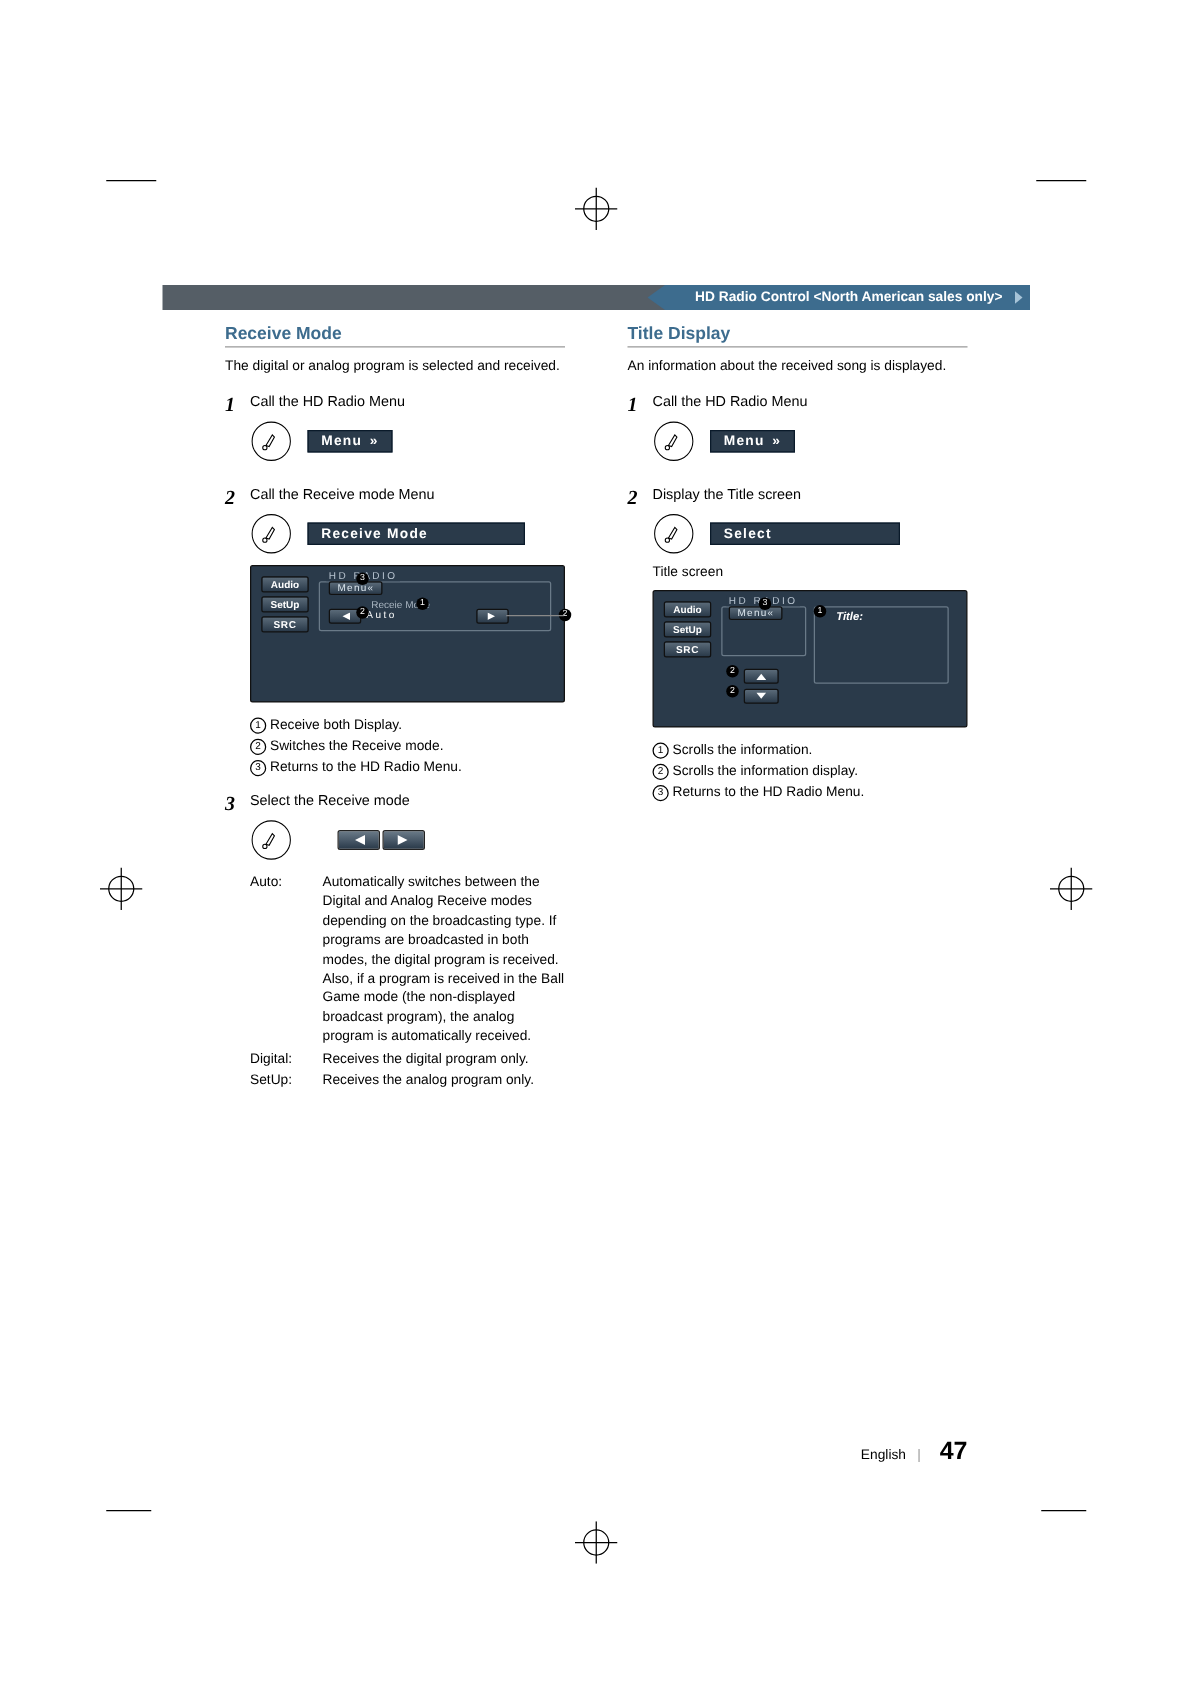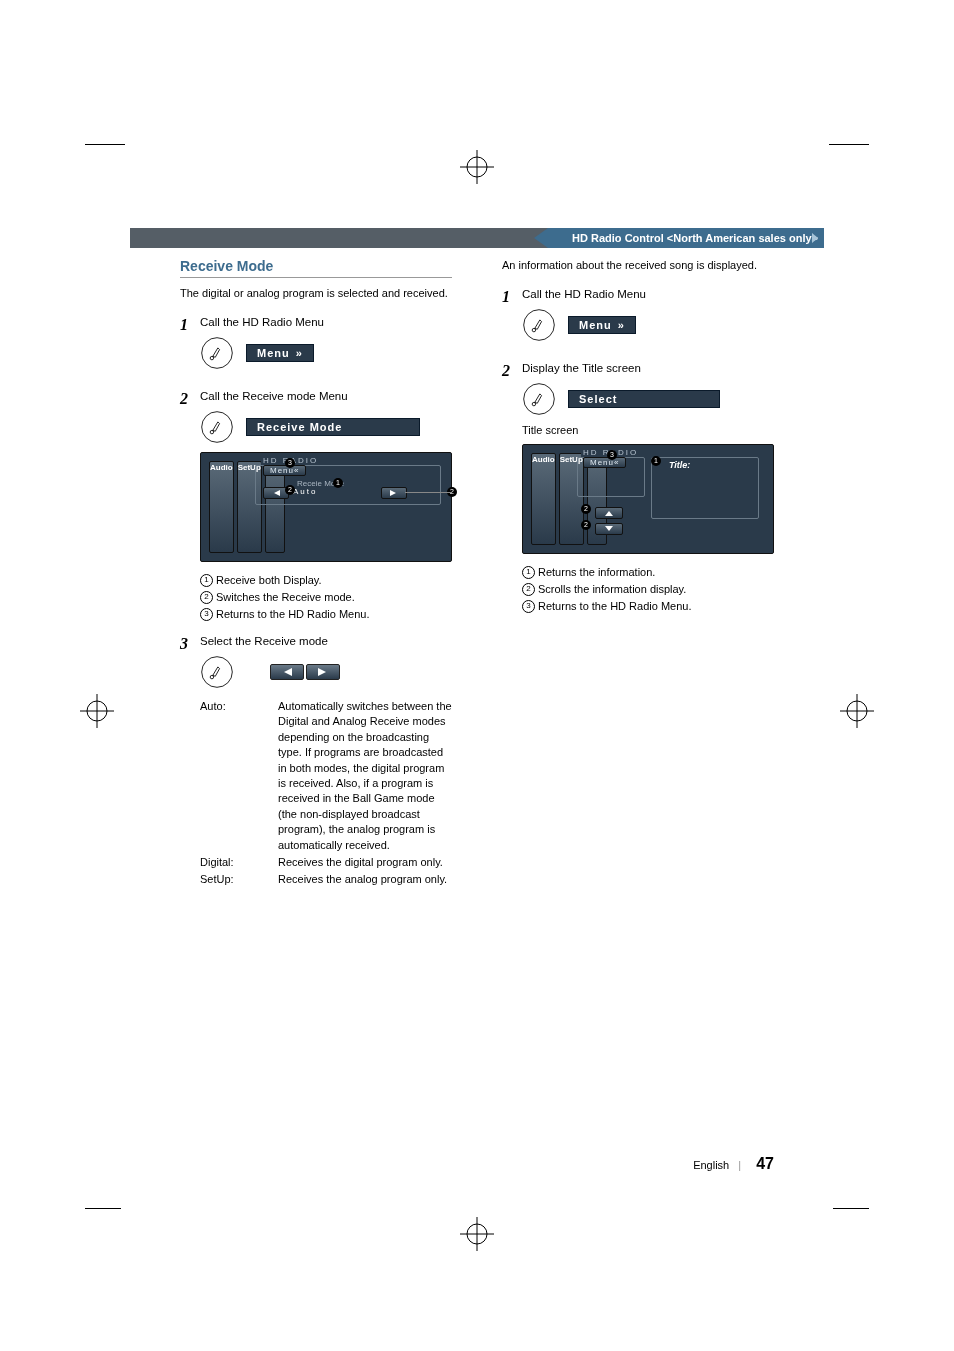--- a/index.html
+++ b/index.html
@@ -78,21 +78,21 @@
   }
   .banner-tab {
     position: absolute;
     right: 0;
     top: 0;
     height: 20px;
     background: #3d6c8e;
     color: #fff;
     font-size: 11px;
     font-weight: bold;
-    padding: 0 6px 0 24px;
+    padding: 0 22px 0 24px;
     display: flex;
     align-items: center;
   }
   .banner-tab::before {
     content: "";
     position: absolute;
     left: -14px;
     top: 0;
     border-top: 10px solid transparent;
     border-bottom: 10px solid transparent;
@@ -196,20 +196,21 @@
     margin-bottom: 10px;
     font-size: 9px;
     color: #dde7ef;
     position: relative;
     min-height: 92px;
     display: flex;
     gap: 8px;
   }
   .screen-left {
     display: flex;
+    flex-direction: column;
     gap: 3px;
     width: 38px;
     flex-shrink: 0;
   }
   .side-btn {
     background: linear-gradient(#5a6a78, #2a3a4a);
     color: #fff;
     font-size: 8px;
     font-weight: bold;
     text-align: center;
@@ -314,21 +315,20 @@
     margin-top: 2px;
     flex-shrink: 0;
   }
   .mode-table {
     font-size: 11px;
     line-height: 1.4;
   }
   .mode-table .row {
     display: flex;
     margin-bottom: 2px;
-    gap: 20px;
   }
   .mode-table .key {
     width: 58px;
     flex-shrink: 0;
   }
   .title-caption {
     font-size: 11px;
     margin-top: 6px;
     margin-bottom: 4px;
   }
@@ -370,21 +370,21 @@
     align-items: center;
     justify-content: center;
   }
   .footer {
     position: absolute;
     right: 180px;
     bottom: 178px;
     font-size: 11px;
   }
   .footer .pg {
-    font-size: 16px;
+    font-size: 20px;
     font-weight: bold;
     margin-left: 6px;
   }
   .footer .bar {
     margin: 0 6px;
     color: #999;
   }
 </style>
 </head>
 <body>
@@ -569,20 +569,21 @@
                 <span class="key">SetUp:</span>
                 <span>Receives the analog program only.</span>
               </div>
             </div>
           </div>
         </div>
       </div>
     </div>
 
     <div class="col">
+      <div class="section-title">Title Display</div>
       <div class="section-intro">An information about the received song is displayed.</div>
 
       <div class="steps">
 
         <div class="step-row">
           <div class="step-num">1</div>
           <div class="step-body">
             <div class="step-title">Call the HD Radio Menu</div>
             <div class="touch-row">
               <span class="touch-icon">
@@ -648,21 +649,21 @@
                 <span class="callout" style="top:-3px;left:30px">3</span>
                 <span class="callout" style="top:3px;left:74px">1</span>
                 <span class="callout" style="top:51px;left:4px">2</span>
                 <span class="callout" style="top:67px;left:4px">2</span>
               </div>
             </div>
 
             <div class="circ-list">
               <div class="circ-item">
                   <span class="circ-num">1</span>
-                  <span>Returns the information.</span>
+                  <span>Scrolls the information.</span>
                 </div>
               <div class="circ-item">
                   <span class="circ-num">2</span>
                   <span>Scrolls the information display.</span>
                 </div>
               <div class="circ-item">
                   <span class="circ-num">3</span>
                   <span>Returns to the HD Radio Menu.</span>
                 </div>
             </div>

